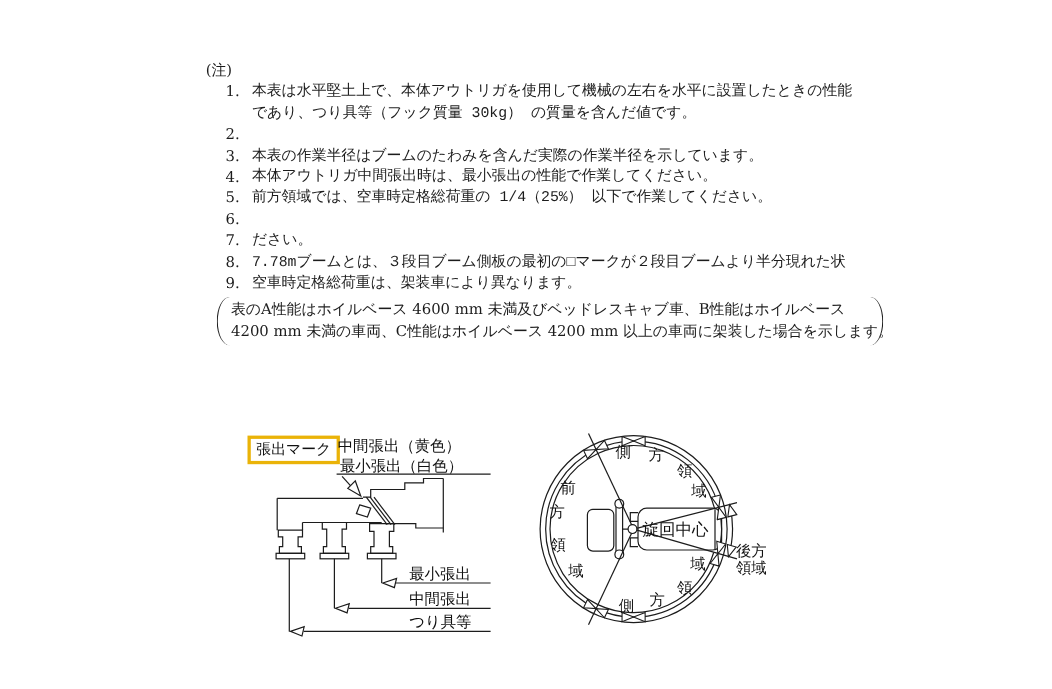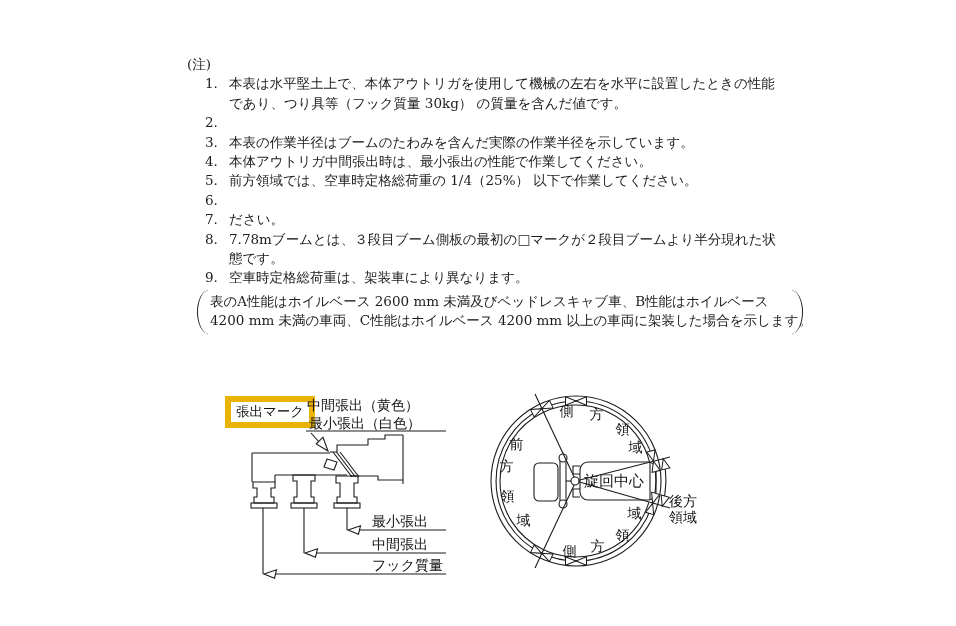--- a/index.html
+++ b/index.html
@@ -2,31 +2,31 @@
 <html><head>
 <meta charset="utf-8">
 <style>
   html,body{margin:0;padding:0;background:#ffffff;}
   .page{position:relative;width:956px;height:626px;background:#ffffff;overflow:hidden;
         font-family:"DejaVu Serif","Liberation Serif",serif;color:#1c1c1c;}
   .notes{position:absolute;left:187px;top:55px;width:625px;font-size:13.5px;line-height:19.4px;}
   .note-heading{white-space:nowrap;}
   .note-item{display:flex;}
   .note-num{flex:none;width:24px;margin-left:18px;}
-  .note-lines{white-space:nowrap;}
+  .note-lines{white-space:nowrap;font-family:Liberation Mono, monospace;}
   .bracket-note{position:relative;margin-left:10px;margin-top:2px;width:580px;
                 padding:2px 13px 3px 13px;}
   .bracket-note .bn-line{white-space:nowrap;line-height:19.4px;}
   .bracket-l,.bracket-r{position:absolute;top:0;bottom:0;width:13px;}
   .bracket-l{left:0;border-left:1.3px solid #1c1c1c;
              border-top-left-radius:13px 24px;border-bottom-left-radius:13px 24px;}
   .bracket-r{right:0;border-right:1.3px solid #1c1c1c;
              border-top-right-radius:13px 24px;border-bottom-right-radius:13px 24px;}
   .dlabel{position:absolute;font-size:14px;white-space:nowrap;color:#111;}
-  .boxed{border:6px solid #eab308;padding:1px 5px;font-size:13.5px;}
+  .boxed{border:3px solid #eab308;padding:1px 5px;font-size:13.5px;}
   .achar{position:absolute;font-size:14px;width:15px;height:15px;line-height:15px;
          text-align:center;color:#111;}
   .rear-label{position:absolute;font-size:14px;line-height:15.5px;white-space:nowrap;color:#111;}
   .center-label{position:absolute;font-size:15px;white-space:nowrap;color:#111;}
   svg.linework{position:absolute;left:0;top:0;pointer-events:none;}
 </style>
 </head>
 <body>
 
 <div class="page">
@@ -70,34 +70,33 @@
     <div class="note-item">
       <div class="note-num">7.</div>
       <div class="note-lines">
         <div>ださい。</div>
       </div>
     </div>
     <div class="note-item">
       <div class="note-num">8.</div>
       <div class="note-lines">
         <div>7.78mブームとは、３段目ブーム側板の最初の□マークが２段目ブームより半分現れた状</div>
-        <div>態です。</div>
       </div>
     </div>
     <div class="note-item">
       <div class="note-num">9.</div>
       <div class="note-lines">
         <div>空車時定格総荷重は、架装車により異なります。</div>
       </div>
     </div>
 
     <div class="bracket-note">
       <span class="bracket-l"></span>
       <span class="bracket-r"></span>
-      <div class="bn-line">表のA性能はホイルベース 2600 mm 未満及びベッドレスキャブ車、B性能はホイルベース</div>
+      <div class="bn-line">表のA性能はホイルベース 4600 mm 未満及びベッドレスキャブ車、B性能はホイルベース</div>
       <div class="bn-line">4200 mm 未満の車両、C性能はホイルベース 4200 mm 以上の車両に架装した場合を示します。</div>
     </div>
   </div>
 
   <svg class="linework" width="956" height="626" viewBox="0 0 956 626">
     <defs>
       <marker id="arw" markerWidth="14" markerHeight="12" refX="11.5" refY="5" orient="auto-start-reverse" markerUnits="userSpaceOnUse">
         <path d="M1,0.8 L11.5,5 L1,9.2 Z" fill="#ffffff" stroke="#1c1c1c" stroke-width="1"></path>
       </marker>
     </defs>
@@ -174,21 +173,21 @@
 
       <circle cx="575" cy="481" r="4" fill="#ffffff"></circle>
     </g>
   </svg>
 
   <span class="dlabel boxed" style="left:225px;top:396px;">張出マーク</span>
   <span class="dlabel" style="left:307px;top:397px;text-align:right;">中間張出（黄色）</span>
   <span class="dlabel" style="left:309px;top:415px;">最小張出（白色）</span>
   <span class="dlabel" style="left:372px;top:513px;">最小張出</span>
   <span class="dlabel" style="left:372px;top:536px;">中間張出</span>
-  <span class="dlabel" style="left:372px;top:557px;">フック質量</span>
+  <span class="dlabel" style="left:372px;top:557px;">つり具等</span>
 
   <span class="achar" style="left:559px;top:404px;">側</span>
   <span class="achar" style="left:589px;top:407px;">方</span>
   <span class="achar" style="left:615px;top:422px;">領</span>
   <span class="achar" style="left:628px;top:440px;">域</span>
 
   <span class="achar" style="left:509px;top:437px;">前</span>
   <span class="achar" style="left:499px;top:459px;">方</span>
   <span class="achar" style="left:500px;top:489px;">領</span>
   <span class="achar" style="left:516px;top:513px;">域</span>

